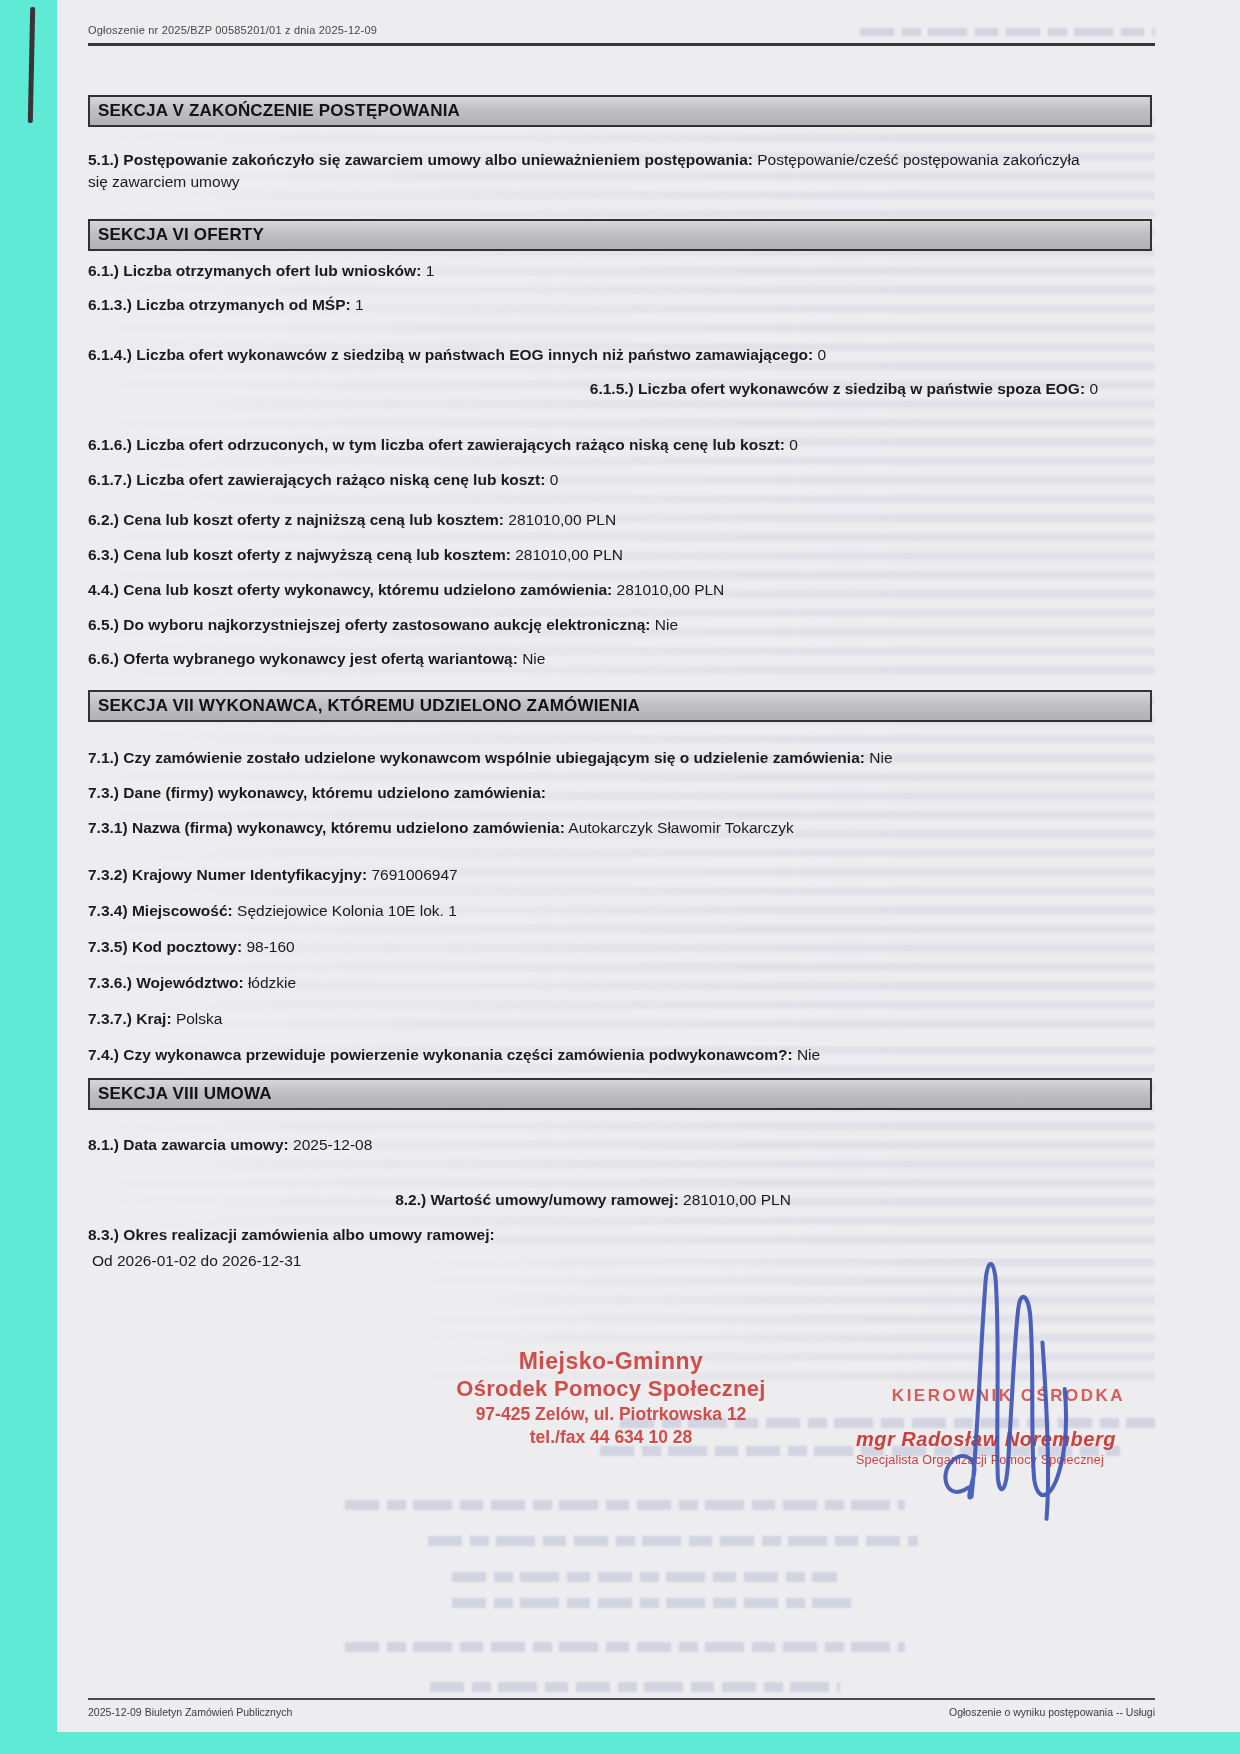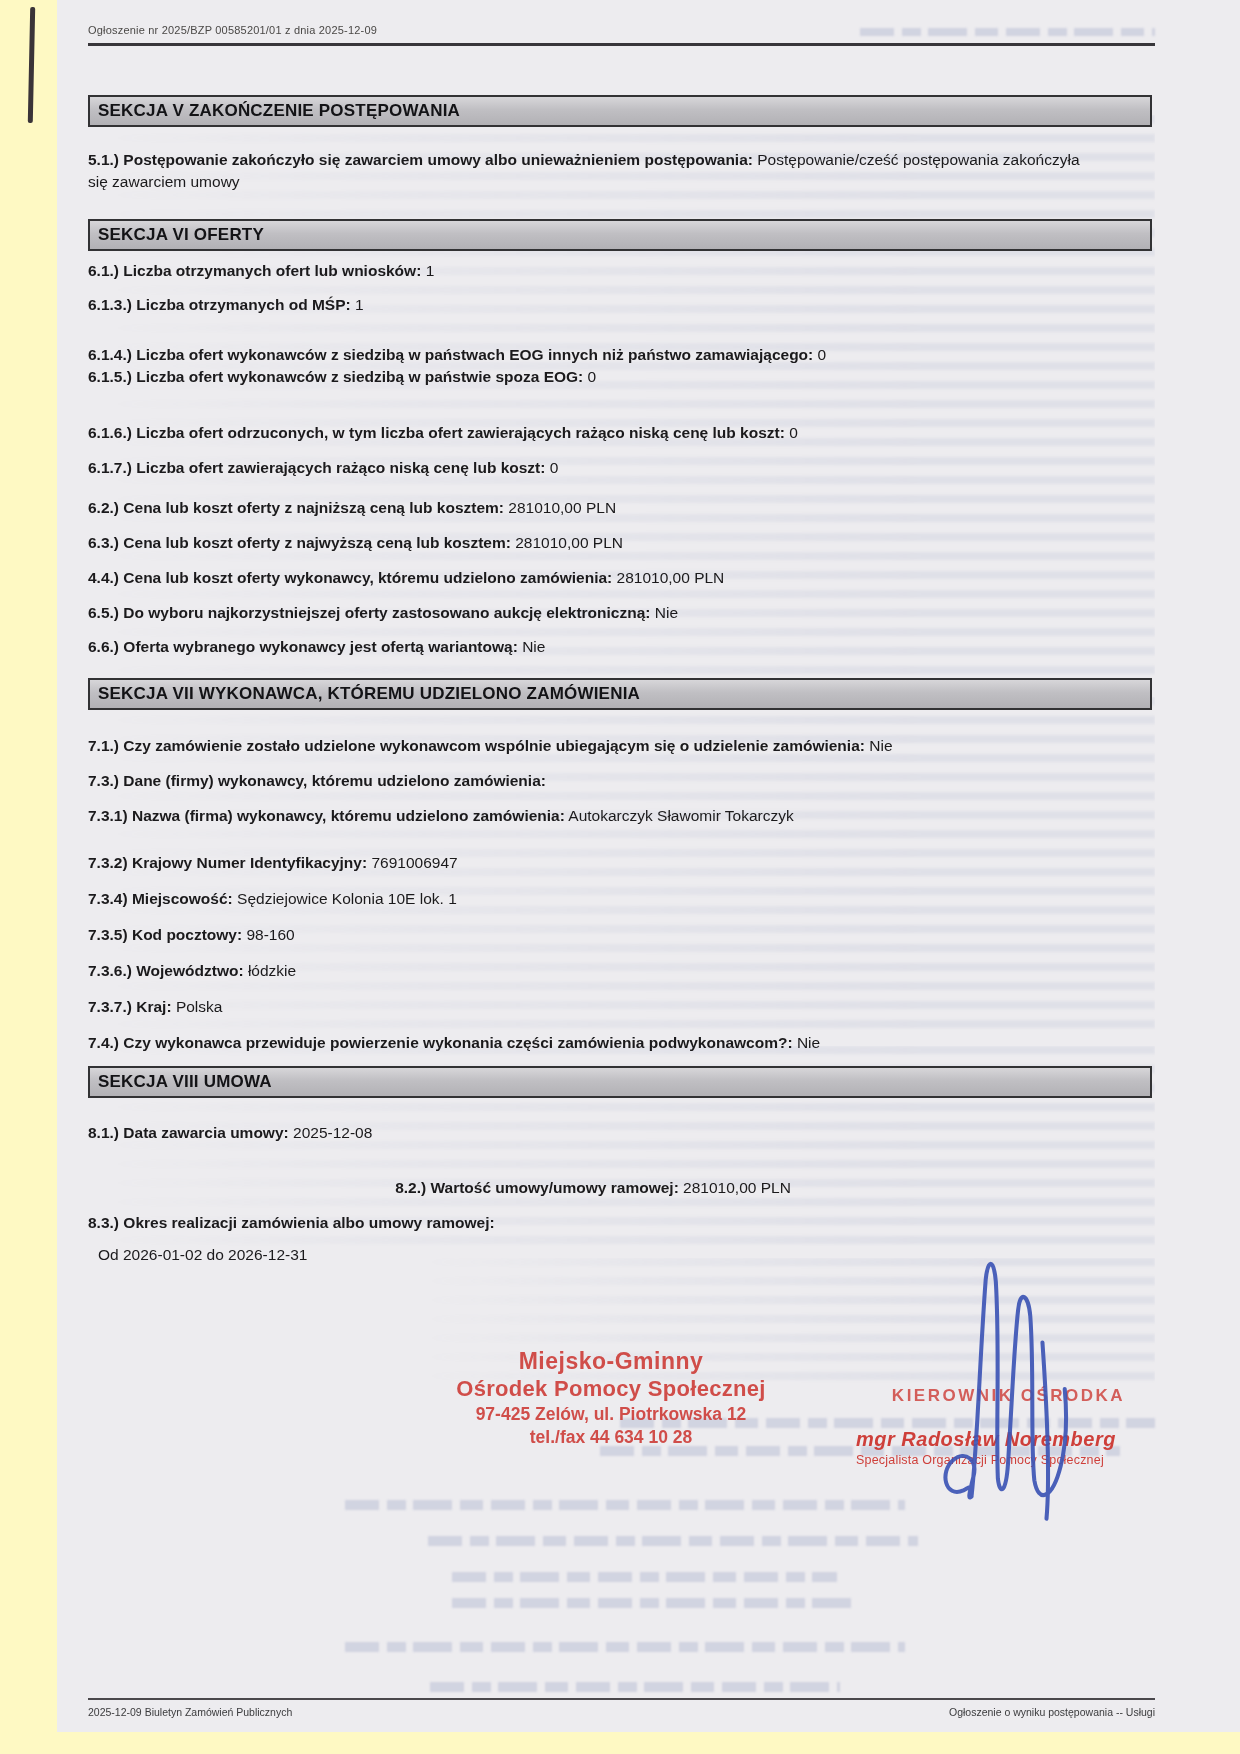--- a/index.html
+++ b/index.html
@@ -1,35 +1,35 @@
 <!DOCTYPE html>
 <html lang="pl"><head>
 <meta charset="utf-8">
 <style>
   html,body{margin:0;padding:0;}
   body{background:#ffffff;font-family:"Liberation Sans","DejaVu Sans",sans-serif;}
-  .page{position:relative;width:1240px;height:1754px;background:#fef9c3;overflow:hidden;}
+  .page{position:relative;width:1240px;height:1754px;background:#5eead4;overflow:hidden;}
   .scan{position:absolute;left:57px;top:0;width:1183px;height:1732px;background:#edecef;}
   .edge-mark{position:absolute;left:29px;top:7px;width:5px;height:116px;background:#3a3438;transform:rotate(1.2deg);border-radius:2px;}
 
   
   .hdr-text{position:absolute;left:88px;top:24px;font-size:11px;color:#4a4846;letter-spacing:.2px;}
   .hdr-line{position:absolute;left:88px;top:43px;width:1067px;height:2.5px;background:#38363a;}
   .ftr-line{position:absolute;left:88px;top:1698px;width:1067px;height:2px;background:#4a484c;}
   .ftr-left{position:absolute;left:88px;top:1706px;font-size:10.5px;color:#3b3b3d;}
   .ftr-right{position:absolute;right:85px;top:1706px;font-size:10.5px;color:#3b3b3d;}
 
   
   .content{position:absolute;left:88px;top:95px;width:1064px;}
   .bar{background:linear-gradient(180deg,#d7d6d9 0%,#c0bfc3 45%,#b2b1b5 100%);
        border:2px solid #323234;font-weight:700;font-size:17px;line-height:24px;
        padding:2px 8px;color:#131316;letter-spacing:.2px;}
   .item{font-size:15.5px;line-height:22px;margin:0;color:#1b1a1c;max-width:1010px;}
   .item b{font-weight:700;}
-  .plainline{font-size:15.5px;line-height:22px;margin:10px;color:#1b1a1c;}
+  .plainline{font-size:15.5px;line-height:22px;margin:4px;color:#1b1a1c;}
 
   
   .ghost{position:absolute;pointer-events:none;
     background-image:repeating-linear-gradient(180deg,rgba(148,158,192,.50) 0 8px,transparent 8px 19px);
     filter:blur(1.6px);opacity:.30;
     -webkit-mask-image:linear-gradient(90deg,transparent 0%,rgba(0,0,0,.45) 30%,#000 78%);
     mask-image:linear-gradient(90deg,transparent 0%,rgba(0,0,0,.45) 30%,#000 78%);}
   .ghost-line{position:absolute;height:10px;pointer-events:none;filter:blur(1.3px);opacity:.5;
     color:rgba(147,157,193,.62);
     background:repeating-linear-gradient(90deg,currentColor 0 34px,transparent 34px 42px,currentColor 42px 61px,transparent 61px 68px,currentColor 68px 107px,transparent 107px 115px,currentColor 115px 138px,transparent 138px 146px);}
@@ -86,21 +86,21 @@
       <span>1</span>
     </p>
     <p class="item" style="margin-top:12px;">
       <b>6.1.3.) Liczba otrzymanych od MŚP:</b>
       <span>1</span>
     </p>
     <p class="item" style="margin-top:28px;">
       <b>6.1.4.) Liczba ofert wykonawców z siedzibą w państwach EOG innych niż państwo zamawiającego:</b>
       <span>0</span>
     </p>
-    <p class="item" style="">
+    <p class="item" style="margin-top:12px;text-align:right;">
       <b>6.1.5.) Liczba ofert wykonawców z siedzibą w państwie spoza EOG:</b>
       <span>0</span>
     </p>
     <p class="item" style="margin-top:34px;">
       <b>6.1.6.) Liczba ofert odrzuconych, w tym liczba ofert zawierających rażąco niską cenę lub koszt:</b>
       <span>0</span>
     </p>
     <p class="item" style="margin-top:13px;">
       <b>6.1.7.) Liczba ofert zawierających rażąco niską cenę lub koszt:</b>
       <span>0</span>

